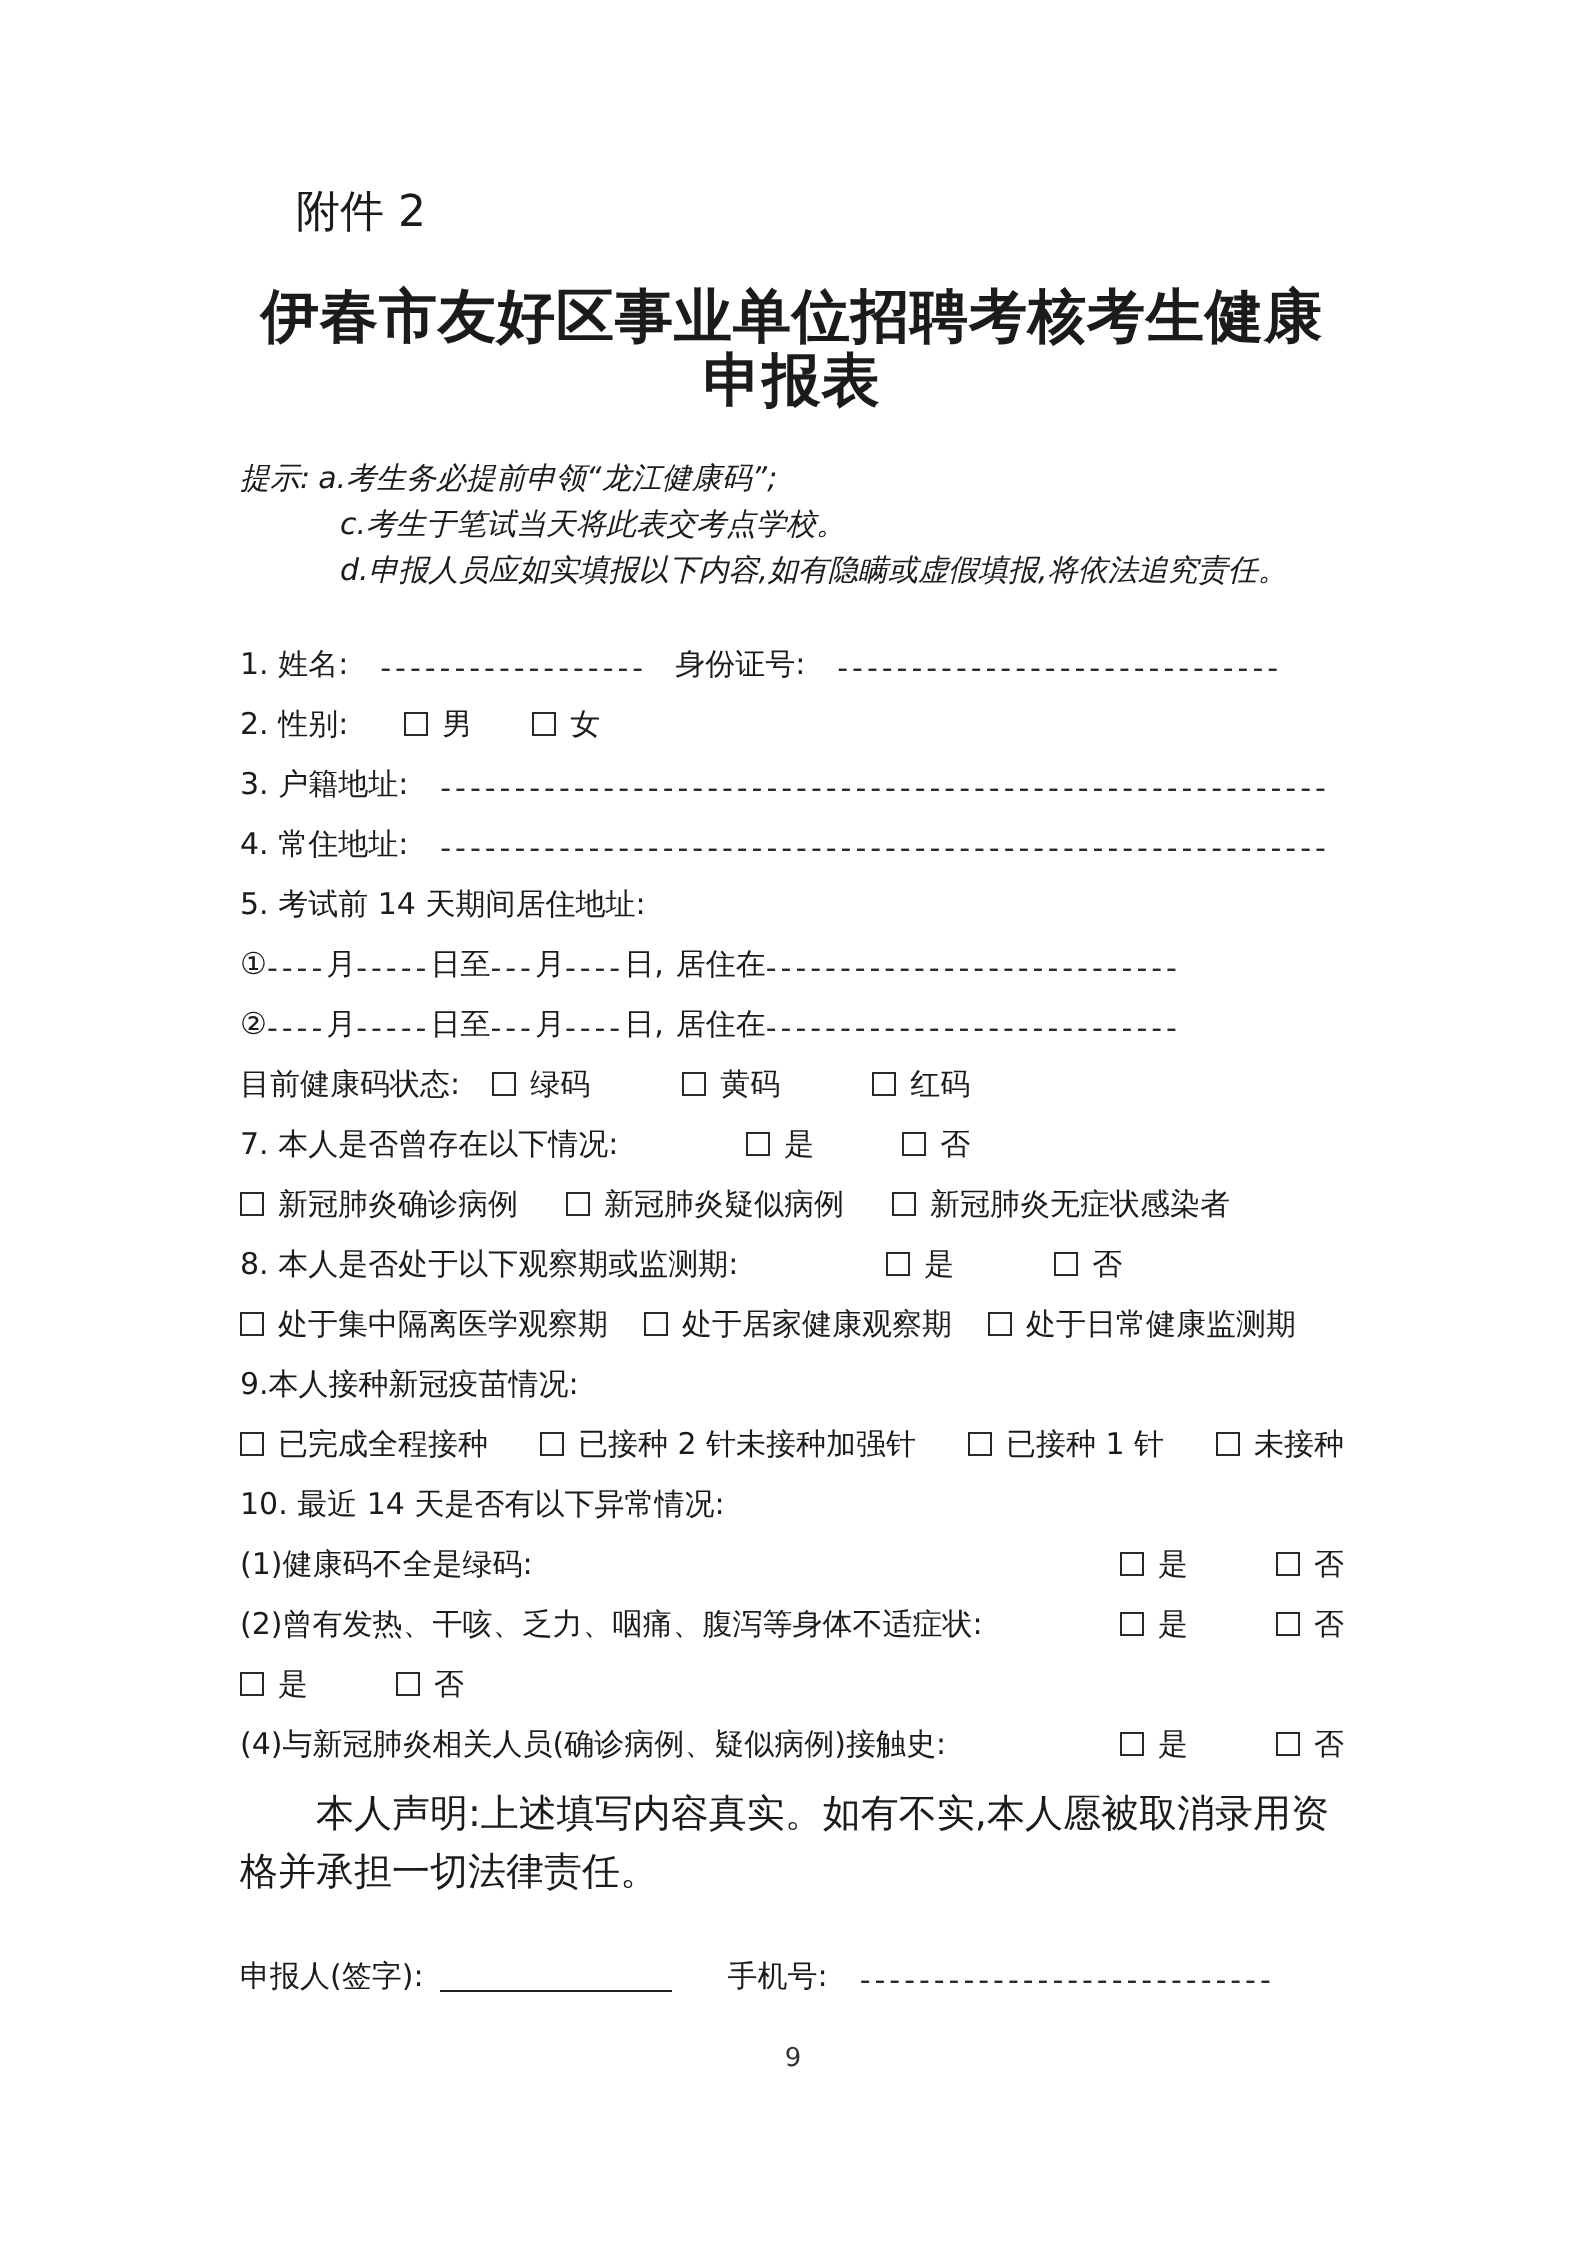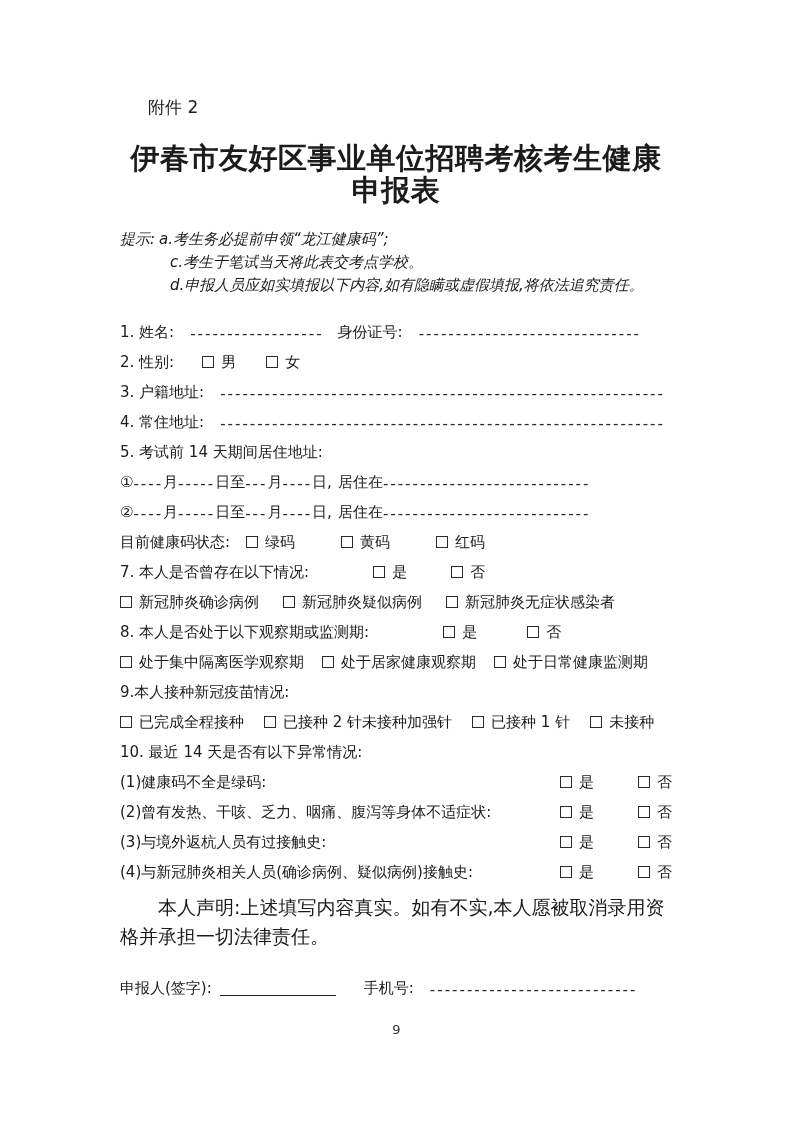--- a/index.html
+++ b/index.html
@@ -7,36 +7,36 @@
     position:relative;
     width:793px;height:1122px;
     margin:0 auto;
     background:#ffffff;
     color:#1b1b1b;
     font-family:"DejaVu Sans","Liberation Sans",sans-serif;
     box-sizing:border-box;
     padding:0 121px 0 120px;
     overflow:hidden;
   }
-  .attachment{margin-top:96px;padding-left:28px;font-size:17px;line-height:22px;}
+  .attachment{margin-top:96px;padding-left:28px;font-size:22px;line-height:22px;}
   .title{margin:24px 0 0 0;text-align:center;font-size:29px;font-weight:bold;line-height:32px;letter-spacing:0.5px;}
   .tips{margin-top:22px;font-size:15px;line-height:23px;font-style:italic;}
   .tip-first{display:flex;}
   .tip-prefix{flex:0 0 auto;margin-right:4px;}
   .tip-indent{padding-left:50px;}
   .form{margin-top:20px;font-size:15px;}
   .row{height:30px;display:flex;align-items:center;white-space:nowrap;}
   .cb{display:inline-block;flex:0 0 auto;width:12px;height:12px;border:1.5px solid #2a2a2a;background:#fff;margin-right:7px;box-sizing:border-box;}
   .opt{display:inline-flex;align-items:center;}
   .dash{letter-spacing:2px;position:relative;top:2px;color:#2a2a2a;}
   .gap-sm{margin-left:16px;}
   .m28{margin-left:28px;} .m30{margin-left:30px;}
   .m46{margin-left:46px;} .m44{margin-left:44px;} .m50{margin-left:50px;}
   .m64{margin-left:64px;} .m74{margin-left:74px;}
-  .optrow-g24{column-gap:24px;} .optrow-g18{column-gap:18px;} .optrow-g20{column-gap:20px;}
+  .optrow-g24{column-gap:24px;} .optrow-g18{column-gap:18px;} .optrow-g20{column-gap:20px;justify-content:space-between;}
   .q10-row .q10-label{flex:1 1 auto;}
   .yn-group{flex:0 0 auto;display:flex;width:112px;justify-content:space-between;}
   .label-gap{margin-left:14px;}
   .declaration{margin-top:6px;font-size:19px;line-height:29px;text-indent:2em;white-space:normal;}
   .sig-row{margin-top:22px;height:30px;display:flex;align-items:center;font-size:15px;white-space:nowrap;}
   .sig-line{display:inline-block;width:116px;height:15px;border-bottom:1.5px solid #222;margin:0 10px 0 8px;}
   .phone-label{margin-left:18px;}
   .pagenum{position:absolute;left:0;right:0;top:1022px;text-align:center;font-size:13px;color:#333;}
 </style>
 </head>
@@ -239,21 +239,20 @@
           <span>是</span>
         </span>
         <span class="opt">
           <span class="cb"></span>
           <span>否</span>
         </span>
       </span>
     </div>
 
     <div class="row q10-row">
-      <span class="q10-label">(3)与境外返杭人员有过接触史:</span>
       <span class="yn-group">
         <span class="opt">
           <span class="cb"></span>
           <span>是</span>
         </span>
         <span class="opt">
           <span class="cb"></span>
           <span>否</span>
         </span>
       </span>

